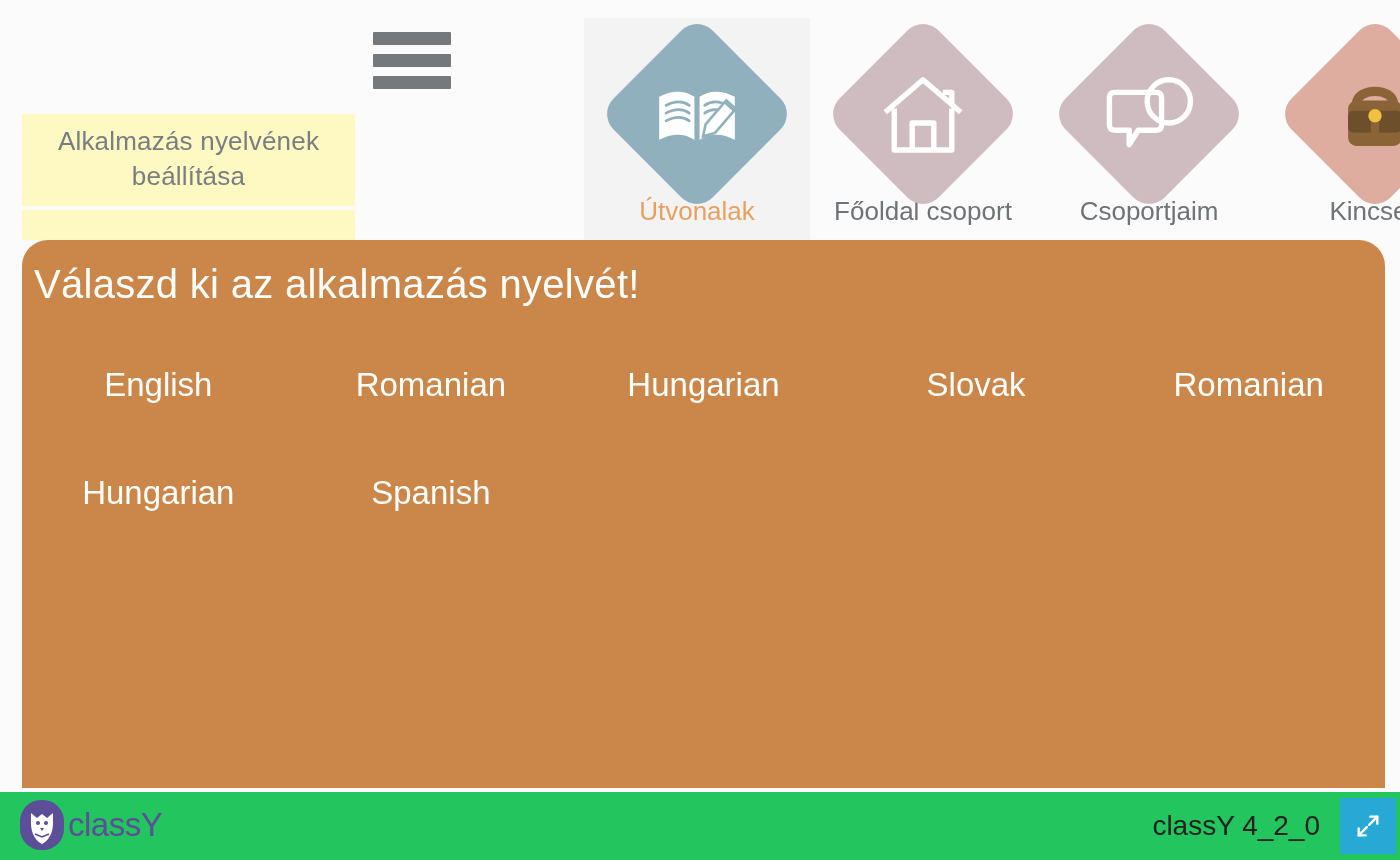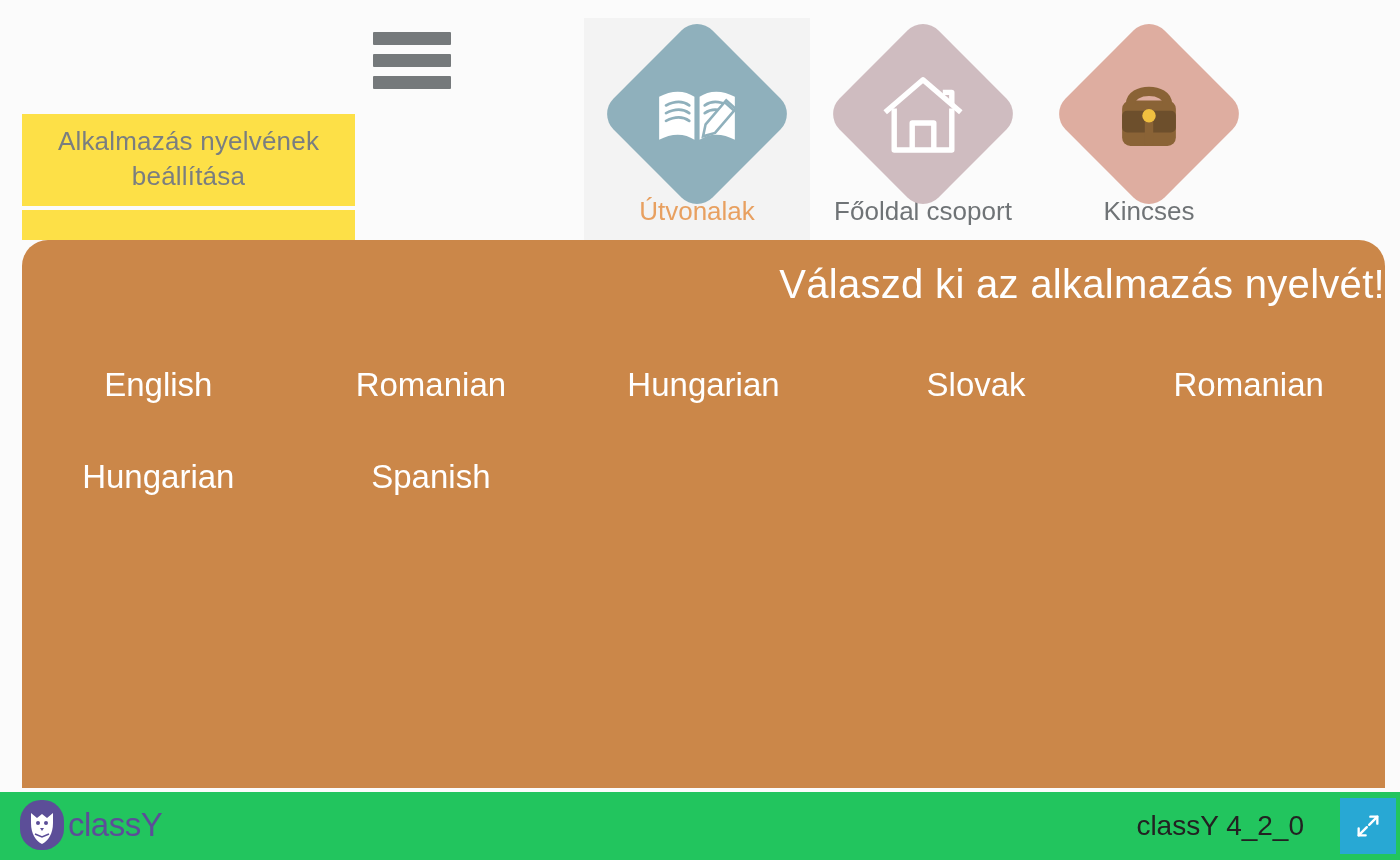--- a/index.html
+++ b/index.html
@@ -17,21 +17,21 @@
     background: #fbfbfb;
   }
 
   
   .sidebar {
     position: absolute; left: 22px; top: 14px; width: 333px;
     display: flex; flex-direction: column; gap: 4px;
   }
   .sidebar-spacer { height: 96px; }
   .sidebar-item {
-    background: #fde047;
+    background: #fef9c3;
     color: #7a7e80;
     font-size: 26px;
     line-height: 35px;
     text-align: center;
     padding: 10px 8px 12px;
     cursor: pointer;
     letter-spacing: .2px;
   }
   .sidebar-item.ghost { height: 30px; }
 
@@ -71,47 +71,47 @@
   
   .lang-panel {
     position: absolute; left: 22px; top: 240px;
     width: 1363px; height: 548px;
     background: #cb8749;
     border-radius: 26px 26px 0 0;
     color: #ffffff;
     overflow: hidden;
   }
   .lang-title {
-    text-align: right; font-size: 40px; font-weight: 400;
-    margin-top: 22px; letter-spacing: .3px;
+    text-align: left; font-size: 40px; font-weight: 400;
+    margin-top: 22px; letter-spacing: .3px; padding-left: 12px;
   }
   .lang-grid {
     margin-top: 60px;
     display: grid;
     grid-template-columns: repeat(5, 1fr);
-    row-gap: 56px;
+    row-gap: 72px;
   }
   .lang-option {
     text-align: center; font-size: 33px; color: #ffffff; cursor: pointer;
     line-height: 1.1;
   }
 
   
   .footer {
     position: absolute; left: 0; top: 792px; width: 1400px; height: 68px;
     background: #22c55e;
     display: flex; align-items: center;
   }
   .brand { position: absolute; left: 18px; top: 6px; display: flex; align-items: center; }
   .brand-word {
     font-size: 33px; color: #5c4e98; margin-left: 2px; letter-spacing: -.5px;
   }
   .footer-right {
     position: absolute; right: 0; top: 0; height: 68px;
-    display: flex; align-items: center; gap: 36px;
+    display: flex; align-items: center; gap: 20px;
   }
   .version-text { font-size: 28px; color: #222222; }
   .fullscreen-btn {
     width: 56px; height: 56px; background: #28a8d4;
     display: flex; align-items: center; justify-content: center;
     cursor: pointer; margin-right: 4px;
   }
 </style>
 </head>
 <body>
@@ -158,20 +158,29 @@
           <svg width="90" height="90" viewBox="0 0 100 100" fill="none" stroke="#ffffff" stroke-width="6" stroke-linejoin="round">
             <path d="M8 48 L50 12 L92 48"></path>
             <path d="M18 44 L18 90 L82 90 L82 44"></path>
             <path d="M38 90 L38 60 L62 60 L62 90"></path>
             <path d="M72 26 L82 26 L82 40"></path>
           </svg>
         </div>
         <div class="tile-label">Főoldal csoport</div>
       </div>
 
+      <div class="nav-tile">
+        <div class="tile-diamond" style="background:#cfbcc0">
+          <svg width="90" height="90" viewBox="0 0 100 100" fill="none" stroke="#ffffff" stroke-width="6" stroke-linejoin="round" stroke-linecap="round">
+            <path d="M12 26 L58 26 C62 26 64 28 64 32 L64 62 C64 66 62 68 58 68 L38 68 L28 84 L28 68 L12 68 C8 68 6 66 6 62 L6 32 C6 28 8 26 12 26 Z"></path>
+            <circle cx="72" cy="36" r="24"></circle>
+          </svg>
+        </div>
+        <div class="tile-label">Csoportjaim</div>
+      </div>
 
       <div class="nav-tile">
         <div class="tile-diamond" style="background:#deada0">
           <svg width="84" height="84" viewBox="0 0 100 100" fill="none">
             <rect x="18" y="34" width="64" height="54" rx="10" fill="#8a6336"></rect>
             <path d="M28 38 C28 18 72 18 72 38" stroke="#8a6336" stroke-width="11" fill="none"></path>
             <rect x="18" y="46" width="64" height="26" rx="6" fill="#6d4f2c"></rect>
             <rect x="45" y="52" width="10" height="36" rx="3" fill="#8a6336"></rect>
             <circle cx="50" cy="52" r="8" fill="#f0c040"></circle>
           </svg>

